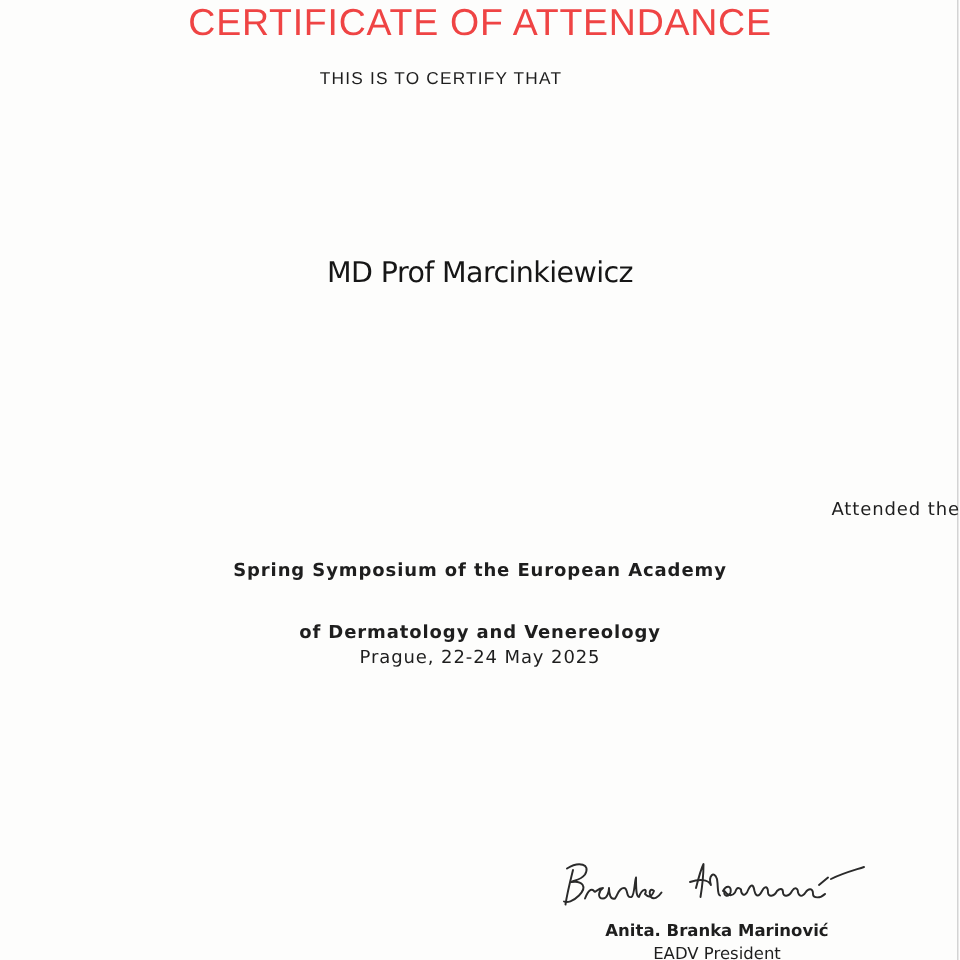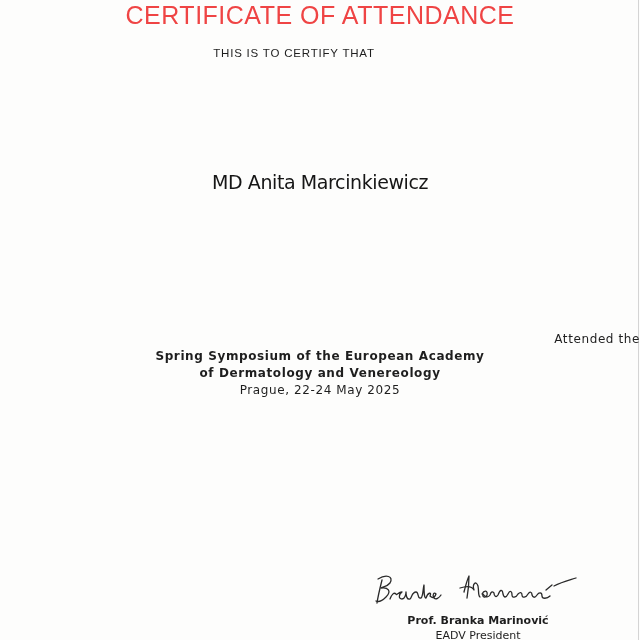--- a/index.html
+++ b/index.html
@@ -71,20 +71,21 @@
     }
     .event-block .attended {
       font-size: 12px;
       letter-spacing: 0.6px;
       text-align: right;
     }
     .event-block .event-name {
       font-size: 12px;
       font-weight: bold;
       letter-spacing: 0.6px;
+      margin-top: 24px;
     }
     .event-block .event-place {
       font-size: 12px;
       letter-spacing: 0.6px;
     }
     .signature {
       position: absolute;
       left: 372px;
       top: 570px;
       width: 210px;
@@ -115,21 +116,21 @@
 </head>
 <body>
 
 <div class="page">
   <div class="edge-line"></div>
 
   <div class="title">CERTIFICATE OF ATTENDANCE</div>
 
   <div class="subtitle">THIS IS TO CERTIFY THAT</div>
 
-  <div class="recipient">MD Anita Marcinkiewicz</div>
+  <div class="recipient">MD Prof Marcinkiewicz</div>
 
   <div class="event-block">
     <div class="attended">Attended the</div>
     <div class="event-name">Spring Symposium of the European Academy</div>
     <div class="event-name">of Dermatology and Venereology</div>
     <div class="event-place">Prague, 22-24 May 2025</div>
   </div>
 
   <svg class="signature" viewBox="0 0 210 40" xmlns="http://www.w3.org/2000/svg">
     <g fill="none" stroke="#2a2a2a" stroke-width="1.3" stroke-linecap="round" stroke-linejoin="round">
@@ -141,15 +142,15 @@
 
       <path d="M92 22 C 94 14, 96 8, 97 6 C 97 14, 96 22, 95 28"></path>
       <path d="M88 18 C 94 16, 100 16, 102 20 C 100 14, 104 10, 106 16 C 107 22, 106 26, 108 27"></path>
 
       <path d="M110 24 C 112 20, 116 20, 115 25 C 114 28, 110 28, 111 24 C 113 27, 116 28, 118 25 C 119 22, 120 21, 122 23 C 122 26, 124 28, 126 25 C 128 20, 130 18, 131 24 C 132 28, 134 28, 136 24 C 138 20, 140 21, 140 25 C 140 28, 144 28, 146 24 C 148 22, 150 22, 150 25 C 150 28, 154 28, 156 24 C 158 21, 160 22, 160 25 C 161 28, 163 28, 165 25 C 167 22, 170 22, 170 26 C 170 29, 175 29, 178 26"></path>
       <path d="M174 20 L 180 15"></path>
       <path d="M182 16 C 190 12, 198 10, 204 8"></path>
     </g>
   </svg>
 
-  <div class="signer-name">Prof. Branka Marinović</div>
+  <div class="signer-name">Anita. Branka Marinović</div>
   <div class="signer-role">EADV President</div>
 </div>
 
 </body></html>

